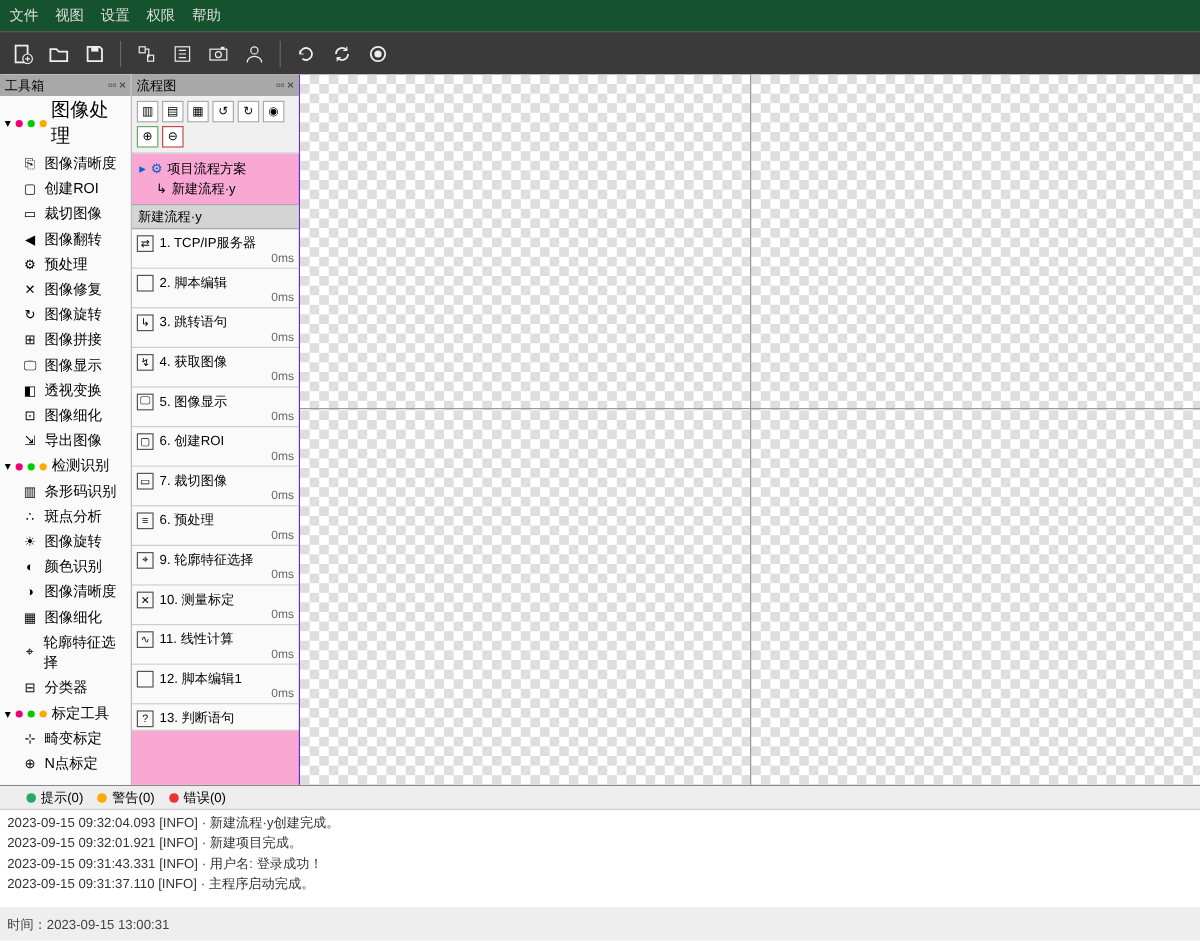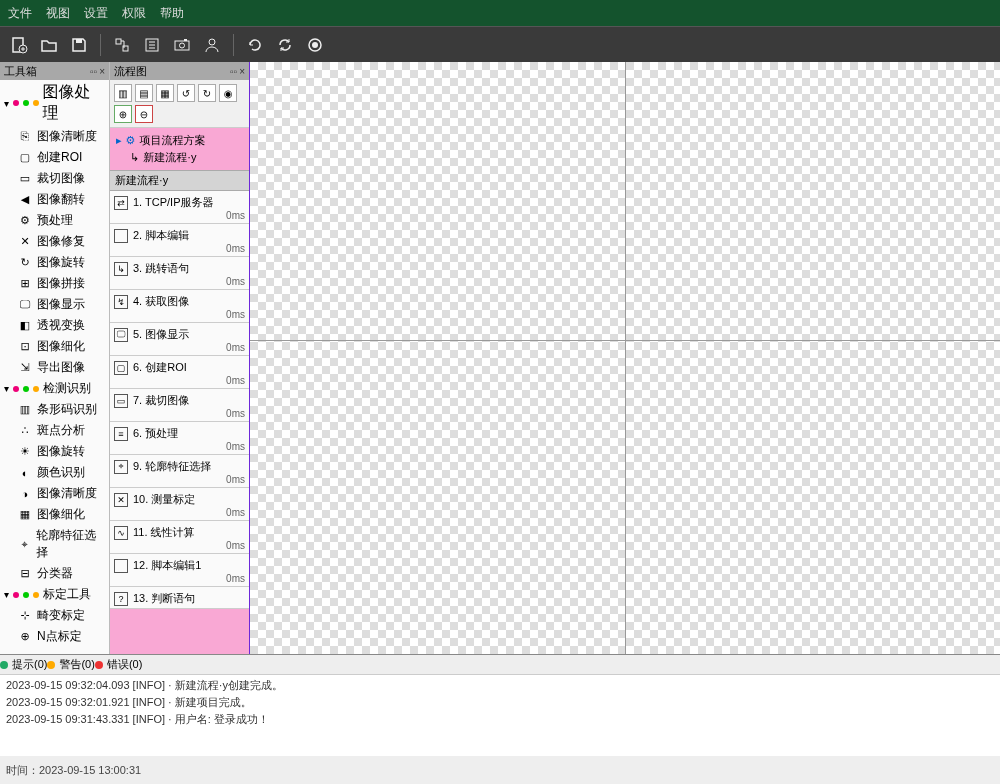--- a/index.html
+++ b/index.html
@@ -50,21 +50,21 @@
   background-size: 16px 16px;
   background-position: 0 0, 0 8px, 8px -8px, -8px 0;
   position: relative;
 }
 .canvas::before { content:""; position:absolute; top:0; bottom:0; left:50%; width:1px; background:#999; }
 .canvas::after { content:""; position:absolute; left:0; right:0; top:47%; height:1px; background:#999; }
 
 
 .logpanel { height: 130px; border-top: 1px solid #888; display: flex; flex-direction: column; }
 .log-title { height: 16px; background: #a8a8a8; font-size: 11px; display: flex; align-items: center; padding: 0 4px; justify-content: space-between; }
-.log-tabs { height: 20px; background: #eee; display: flex; align-items: center; padding: 0 0; font-size: 11px; border-bottom: 1px solid #ccc; }
+.log-tabs { height: 20px; background: #eee; display: flex; align-items: center; gap: 12px; padding: 0 22px; font-size: 11px; border-bottom: 1px solid #ccc; }
 .log-tabs .lt { display: flex; align-items: center; gap: 4px; }
 .log-tabs .bul { width: 8px; height: 8px; border-radius: 50%; }
 .log-body { flex: 1; font-size: 11px; padding: 2px 6px; overflow: hidden; }
 .log-body .lr { padding: 1px 0; color: #333; }
 .statusbar { height: 28px; background: #eee; font-size: 11px; display: flex; align-items: center; padding: 0 6px; color: #444; }
 </style>
 </head>
 <body>
 
 <div class="menubar">
@@ -405,17 +405,18 @@
       </div>
       <div class="lt">
         <span class="bul" style="background:#e33"></span>
         <span>错误(0)</span>
       </div>
     </div>
   <div class="log-body" id="log-body">
       <div class="lr">2023-09-15 09:32:04.093 [INFO] · 新建流程·y创建完成。</div>
       <div class="lr">2023-09-15 09:32:01.921 [INFO] · 新建项目完成。</div>
       <div class="lr">2023-09-15 09:31:43.331 [INFO] · 用户名: 登录成功！</div>
+      <div class="lr">2023-09-15 09:31:37.110 [INFO] · 主程序启动完成。</div>
     </div>
   <div class="statusbar">
       <span>时间：2023-09-15 13:00:31</span>
     </div>
 </div>
 
 </body></html>

